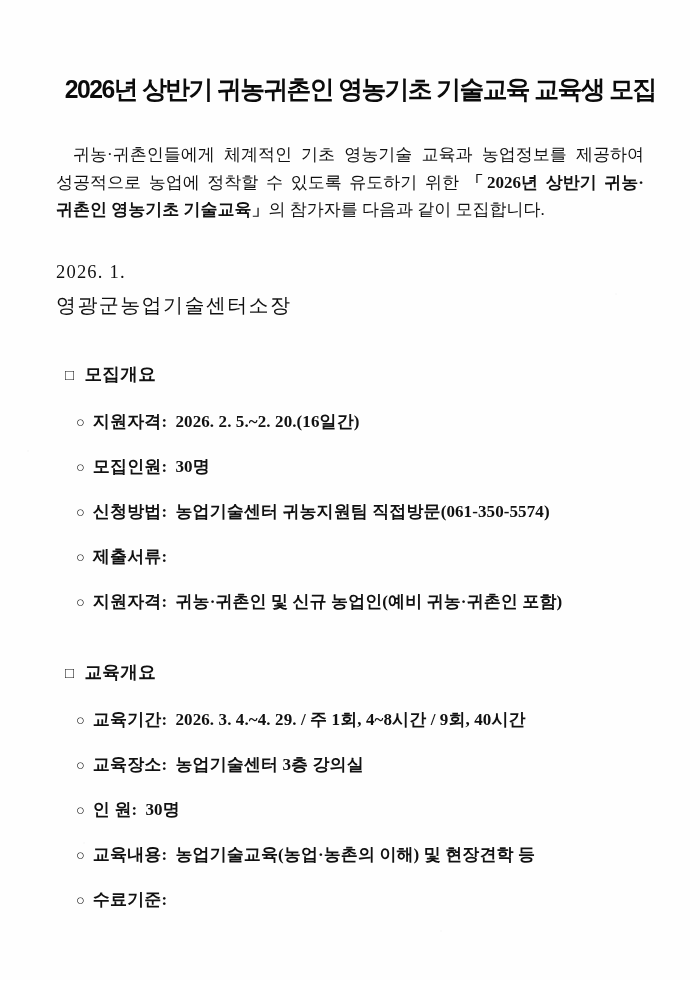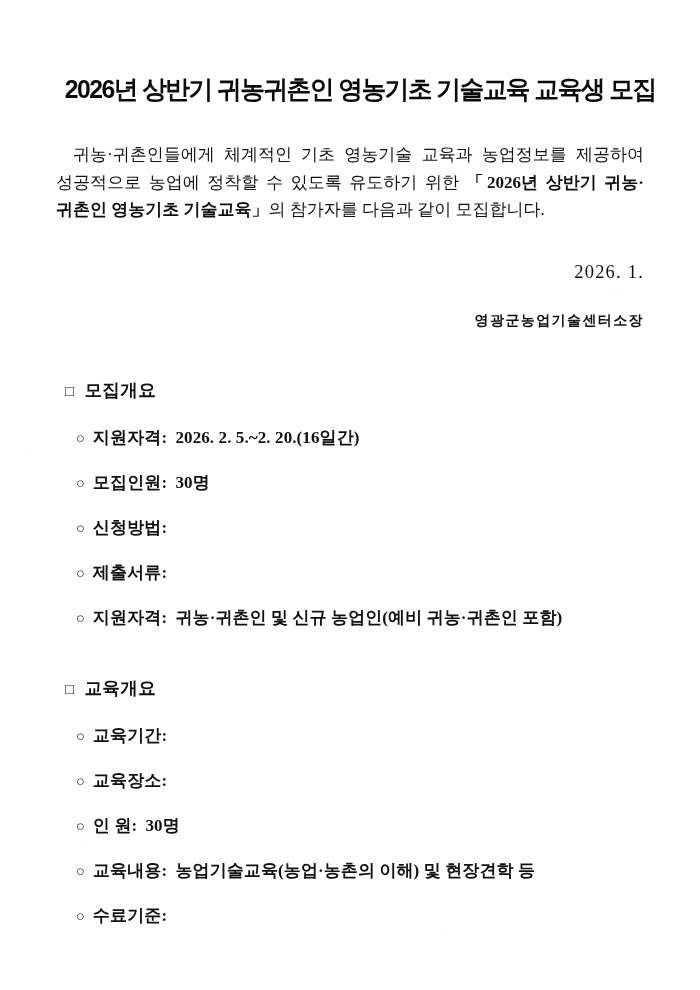--- a/index.html
+++ b/index.html
@@ -63,33 +63,33 @@
     text-indent: 17px;
     word-break: keep-all;
   }
   .intro .em {
     font-weight: 700;
   }
 
   
   .signature-block {
     margin-top: 33px;
-    text-align: right;
+    text-align: left;
   }
   .sig-date {
     font-size: 18.5px;
     letter-spacing: 1.2px;
     line-height: 30px;
   }
   .sig-org {
-    font-size: 14px;
-    font-weight: 700;
+    font-size: 20px;
+    font-weight: 400;
     letter-spacing: 1.4px;
     line-height: 32px;
-    margin-top: 18px;
+    margin-top: 2px;
   }
 
   
   .section {
     margin-top: 41px;
   }
   .section + .section {
     margin-top: 46px;
   }
 
@@ -171,20 +171,21 @@
           <span class="item-value">2026. 2. 5.~2. 20.(16일간)</span>
         </li>
         <li class="item">
           <span class="marker-circle">○</span>
           <span class="item-label">모집인원:</span>
           <span class="item-value">30명</span>
         </li>
         <li class="item">
           <span class="marker-circle">○</span>
           <span class="item-label">신청방법:</span>
+          <span class="item-value">농업기술센터 귀농지원팀 직접방문(061-350-5574)</span>
         </li>
         <li class="item">
           <span class="marker-circle">○</span>
           <span class="item-label">제출서류:</span>
         </li>
         <li class="item">
           <span class="marker-circle">○</span>
           <span class="item-label">지원자격:</span>
           <span class="item-value">귀농·귀촌인 및 신규 농업인(예비 귀농·귀촌인 포함)</span>
         </li>
@@ -193,24 +194,26 @@
 
     <div class="section">
       <div class="section-heading">
         <span class="marker-square">□</span>
         <span>교육개요</span>
       </div>
       <ul class="item-list">
         <li class="item">
           <span class="marker-circle">○</span>
           <span class="item-label">교육기간:</span>
+          <span class="item-value">2026. 3. 4.~4. 29. / 주 1회, 4~8시간 / 9회, 40시간</span>
         </li>
         <li class="item">
           <span class="marker-circle">○</span>
           <span class="item-label">교육장소:</span>
+          <span class="item-value">농업기술센터 3층 강의실</span>
         </li>
         <li class="item">
           <span class="marker-circle">○</span>
           <span class="item-label wide">인     원:</span>
           <span class="item-value">30명</span>
         </li>
         <li class="item">
           <span class="marker-circle">○</span>
           <span class="item-label">교육내용:</span>
           <span class="item-value">농업기술교육(농업·농촌의 이해) 및 현장견학 등</span>

